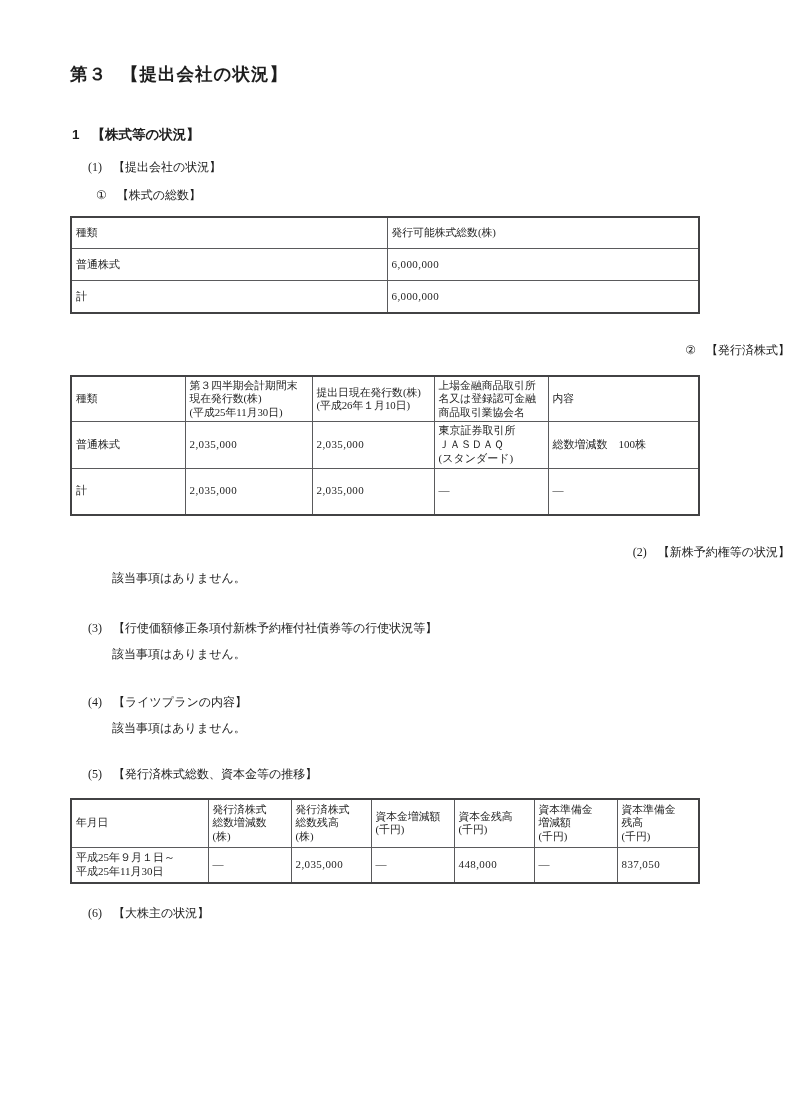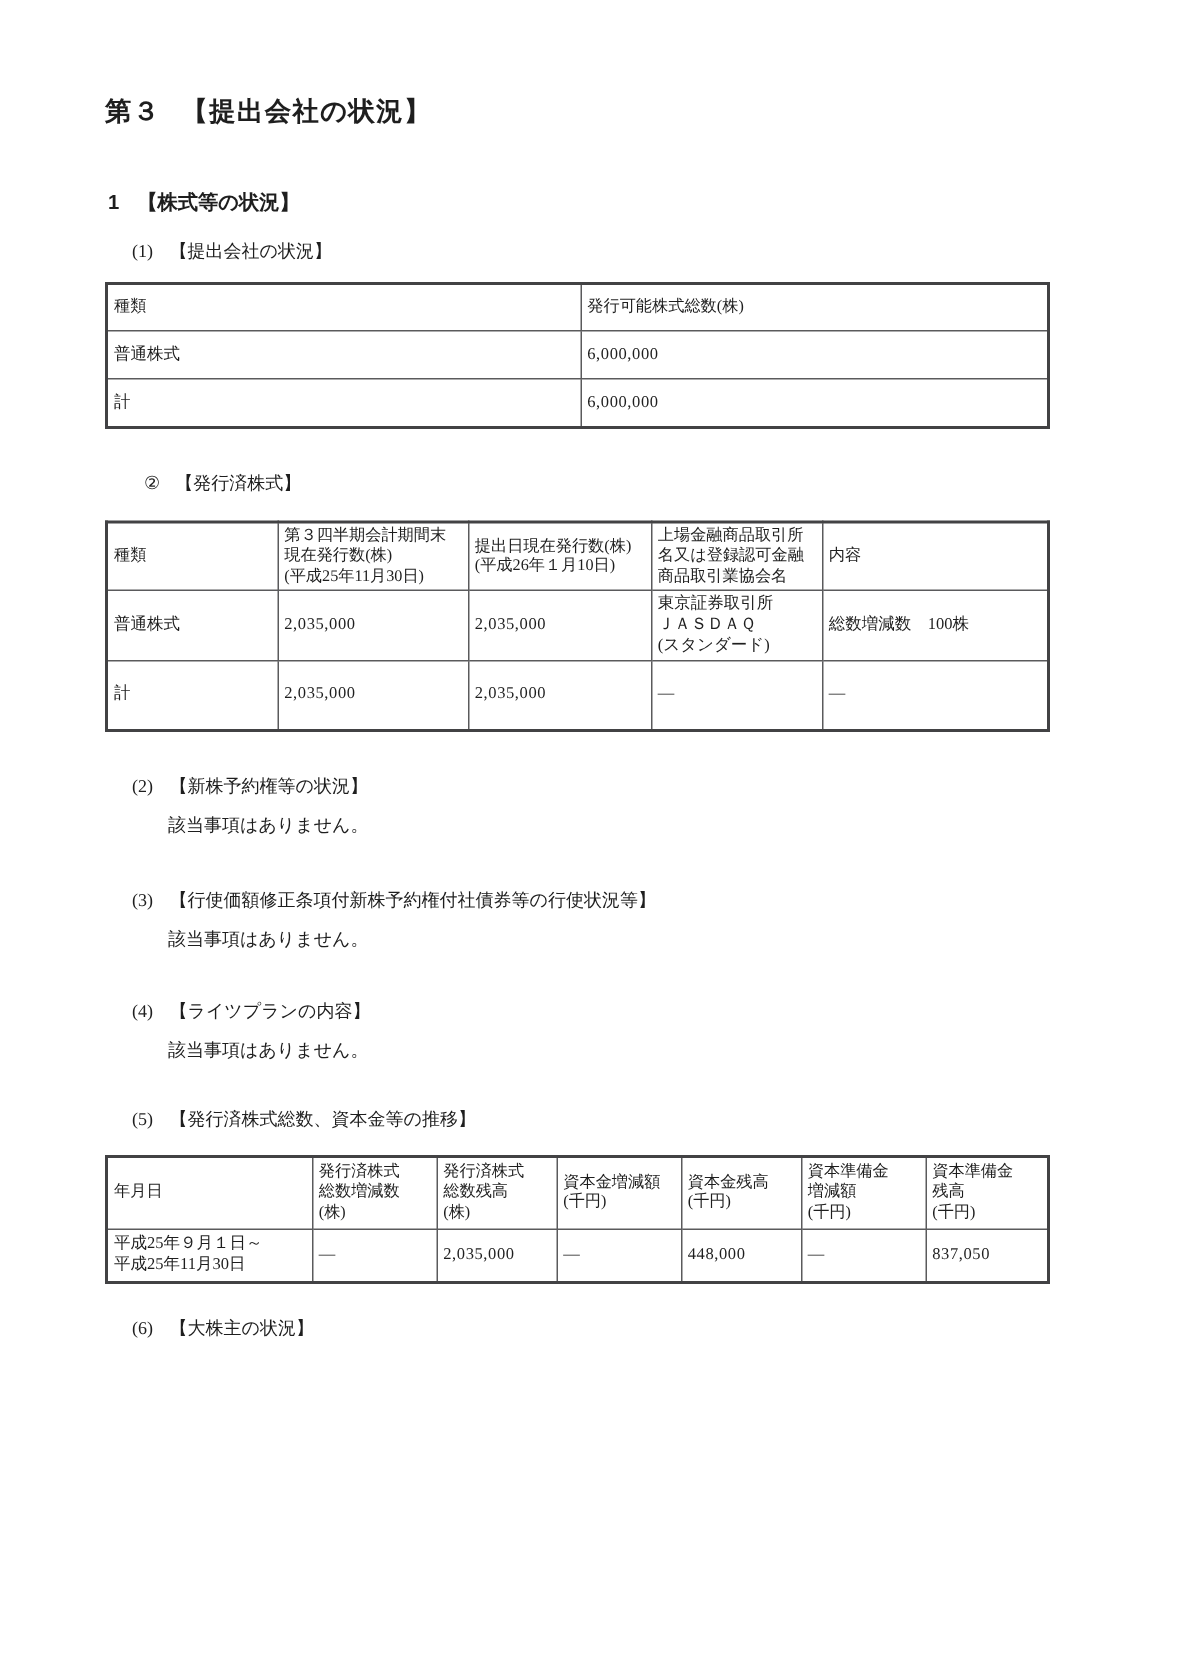--- a/index.html
+++ b/index.html
@@ -23,21 +23,21 @@
     font-family:"Liberation Sans", sans-serif;
     font-weight:bold; font-size:13.5px;
   }
   .h1 .no { margin-right:12px; }
 
   .h2 { margin:15px 0 0 88px; font-size:12px; }
   .h2 .no { margin-right:11px; }
   .h3 { margin:11px 0 0 96px; font-size:12px; }
   .h3 .no { margin-right:10px; }
 
-  .sec { margin-top:28px; }
+  .sec { margin-top:28px;text-align:right; }
   .sec-body { margin:9px 0 0 112px; font-size:12px; }
 
   
   table.t {
     margin-left:70px; border-collapse:collapse; table-layout:fixed;
     width:628px; font-size:11px; line-height:1.25;
     border:2px solid #424244;
   }
   table.t th, table.t td {
     border:1px solid #5a5a5c; padding:2px 4px;
@@ -77,20 +77,23 @@
   </div>
 
   <div class="h1">
     <span class="no">1</span><span>【株式等の状況】</span>
   </div>
 
   <div class="h2">
     <span class="no">(1)</span><span>【提出会社の状況】</span>
   </div>
 
+  <div class="h3">
+    <span class="no">①</span><span>【株式の総数】</span>
+  </div>
 
   <table class="t t1">
     <colgroup>
         <col style="width:316px">
         <col style="width:312px">
       </colgroup>
     <tbody>
         <tr>
       <th>種類</th>
       <th>発行可能株式総数(株)</th>

